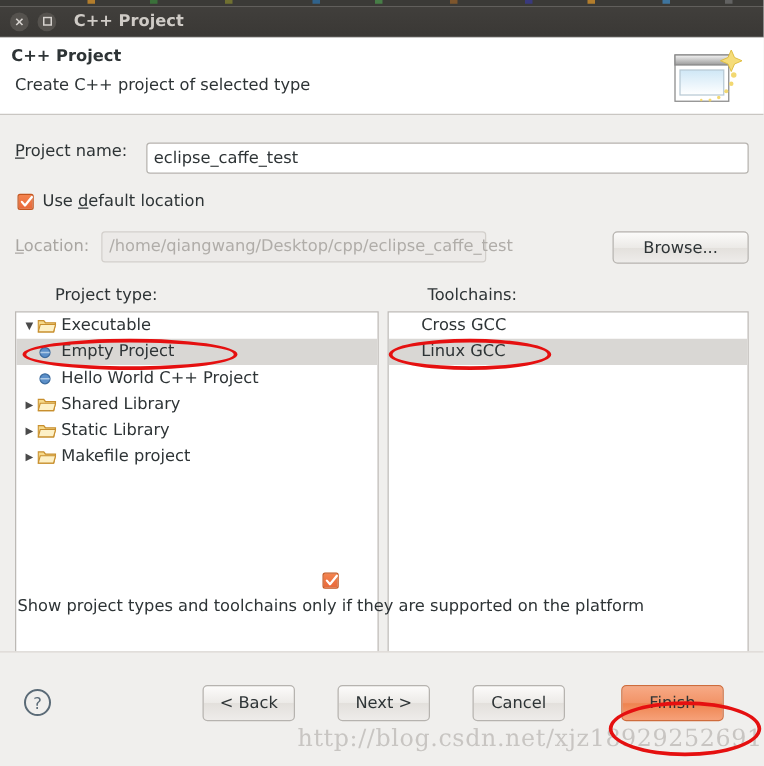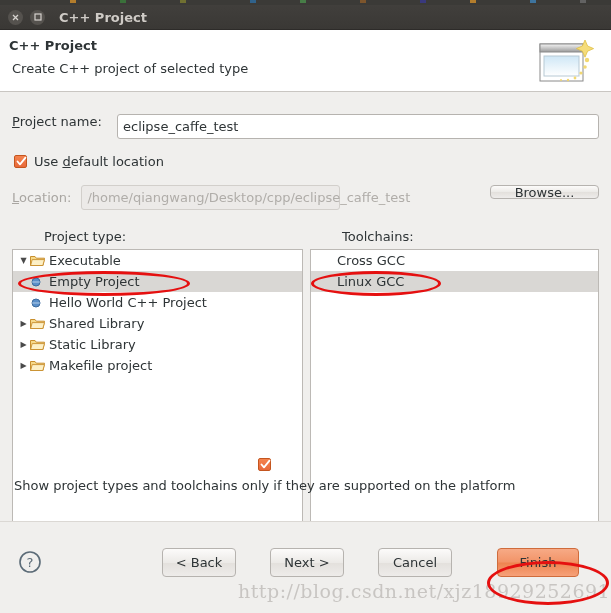--- a/index.html
+++ b/index.html
@@ -117,34 +117,34 @@
     border: 1px solid #c4551f;
     position: relative;
   }
   .checkbox svg { position: absolute; left: 1px; top: 0px; }
 
   #use-default-row { position: absolute; left: 14px; top: 62px; }
   #location-row {
     position: absolute; left: 12px; top: 93px;
     display: flex; align-items: center;
   }
-  #location-input { width: 259px; margin-left: 10px; }
+  #location-input { width: 308px; margin-left: 10px; }
 
   .btn {
     background: linear-gradient(to bottom, #fcfbfa 0%, #eceae7 50%, #e3e0dc 51%, #eeecea 100%);
     border: 1px solid #b6b3af;
     border-radius: 4px;
     font-size: 13px; color: #2e3436;
     display: flex; align-items: center; justify-content: center;
     font-family: "DejaVu Sans", "Liberation Sans", sans-serif;
     cursor: default;
   }
   #browse-button {
     position: absolute; left: 490px; top: 93px;
-    width: 109px; height: 14px;
+    width: 109px; height: 26px;
   }
 
   
   .list-label { position: absolute; font-size: 13px; color: #2e3436; margin-left: 32px; }
   #projtype-label { left: 12px; top: 137px; }
   #toolchains-label { left: 310px; top: 137px; }
 
   .listbox {
     position: absolute;
     background: #ffffff;

